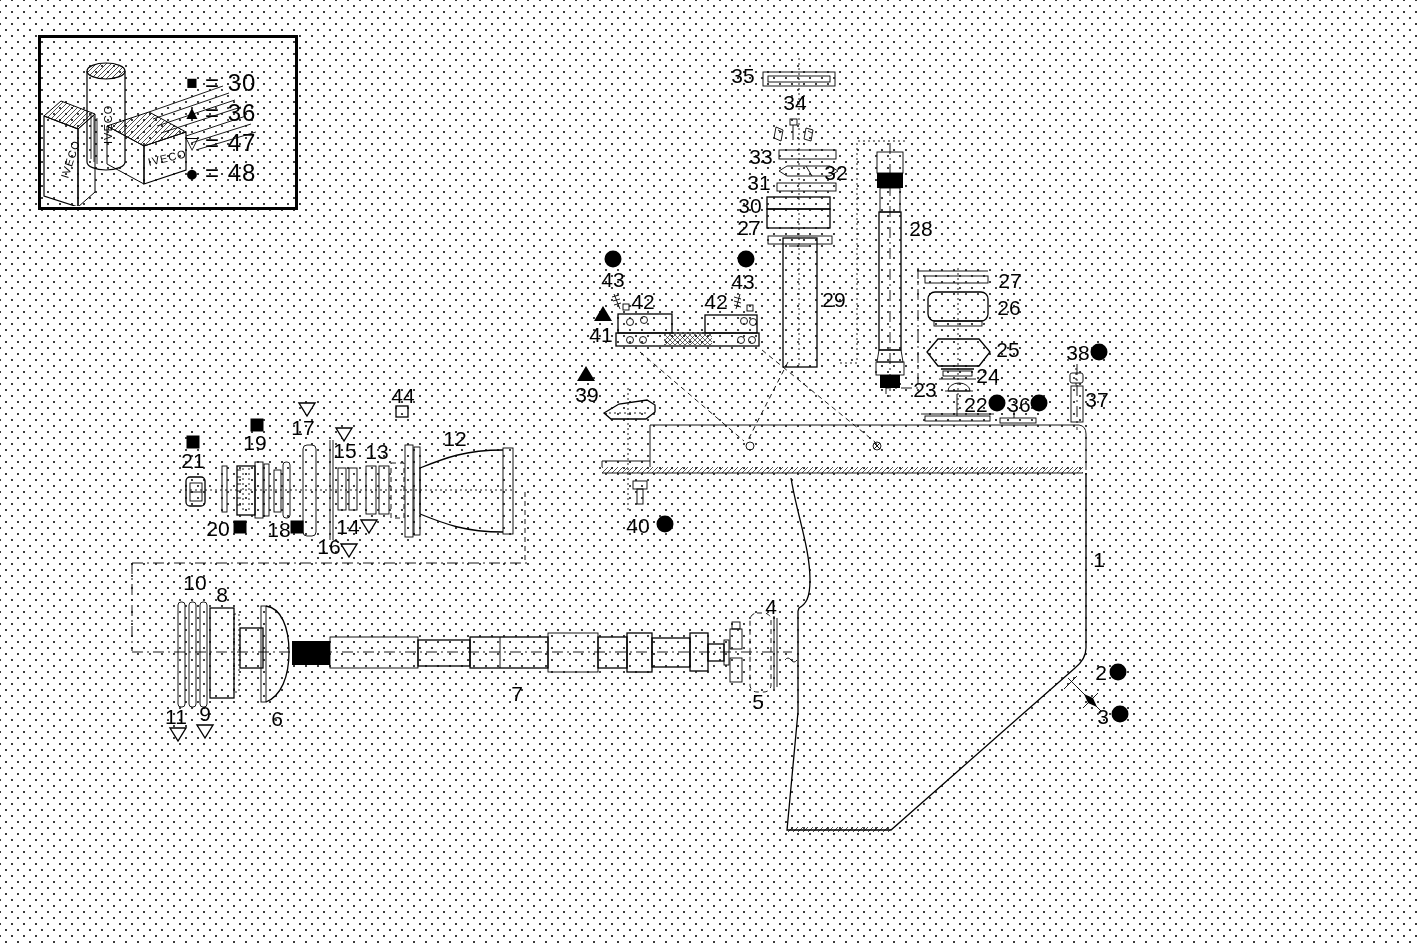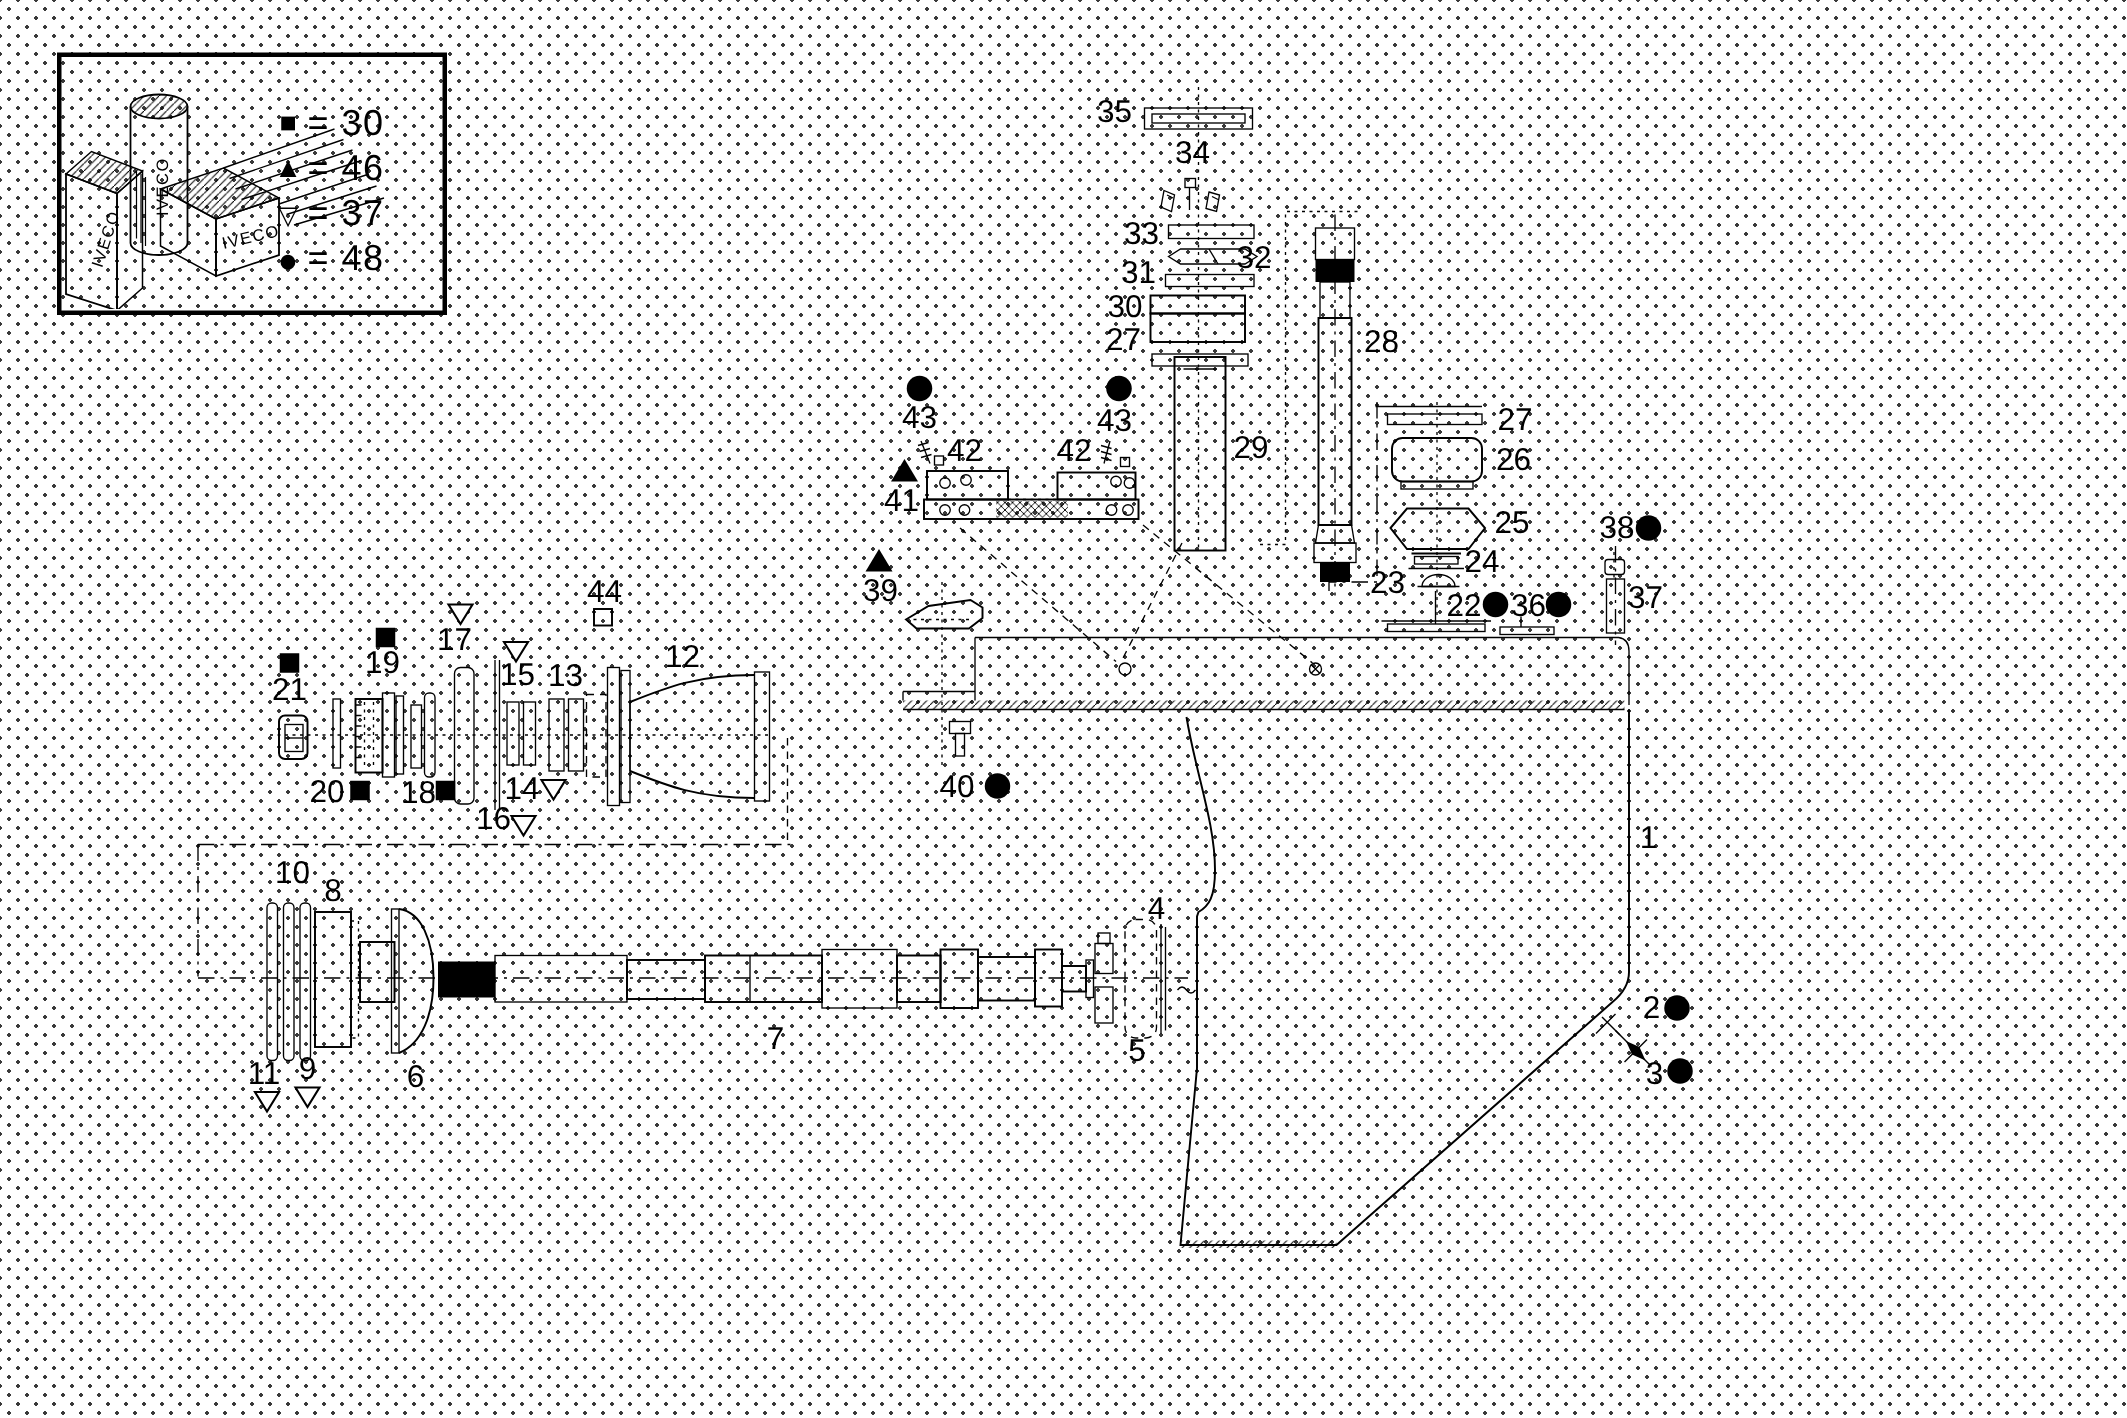--- a/index.html
+++ b/index.html
@@ -381,25 +381,25 @@
       <text class="logo-txt" transform="translate(27,135) rotate(-72)">IVECO</text>
       <text class="logo-txt" transform="translate(108,122) rotate(-13)">IVECO</text>
     </svg>
     <div class="legend-items">
       <div class="legend-row">
         <span class="sym">■</span>
         <span class="eq">= 30</span>
       </div>
       <div class="legend-row">
         <span class="sym">▲</span>
-        <span class="eq">= 46</span>
+        <span class="eq">= 36</span>
       </div>
       <div class="legend-row">
         <span class="sym">▽</span>
-        <span class="eq">= 37</span>
+        <span class="eq">= 47</span>
       </div>
       <div class="legend-row">
         <span class="sym">●</span>
         <span class="eq">= 48</span>
       </div>
     </div>
   </div>
 
 </div>
 

